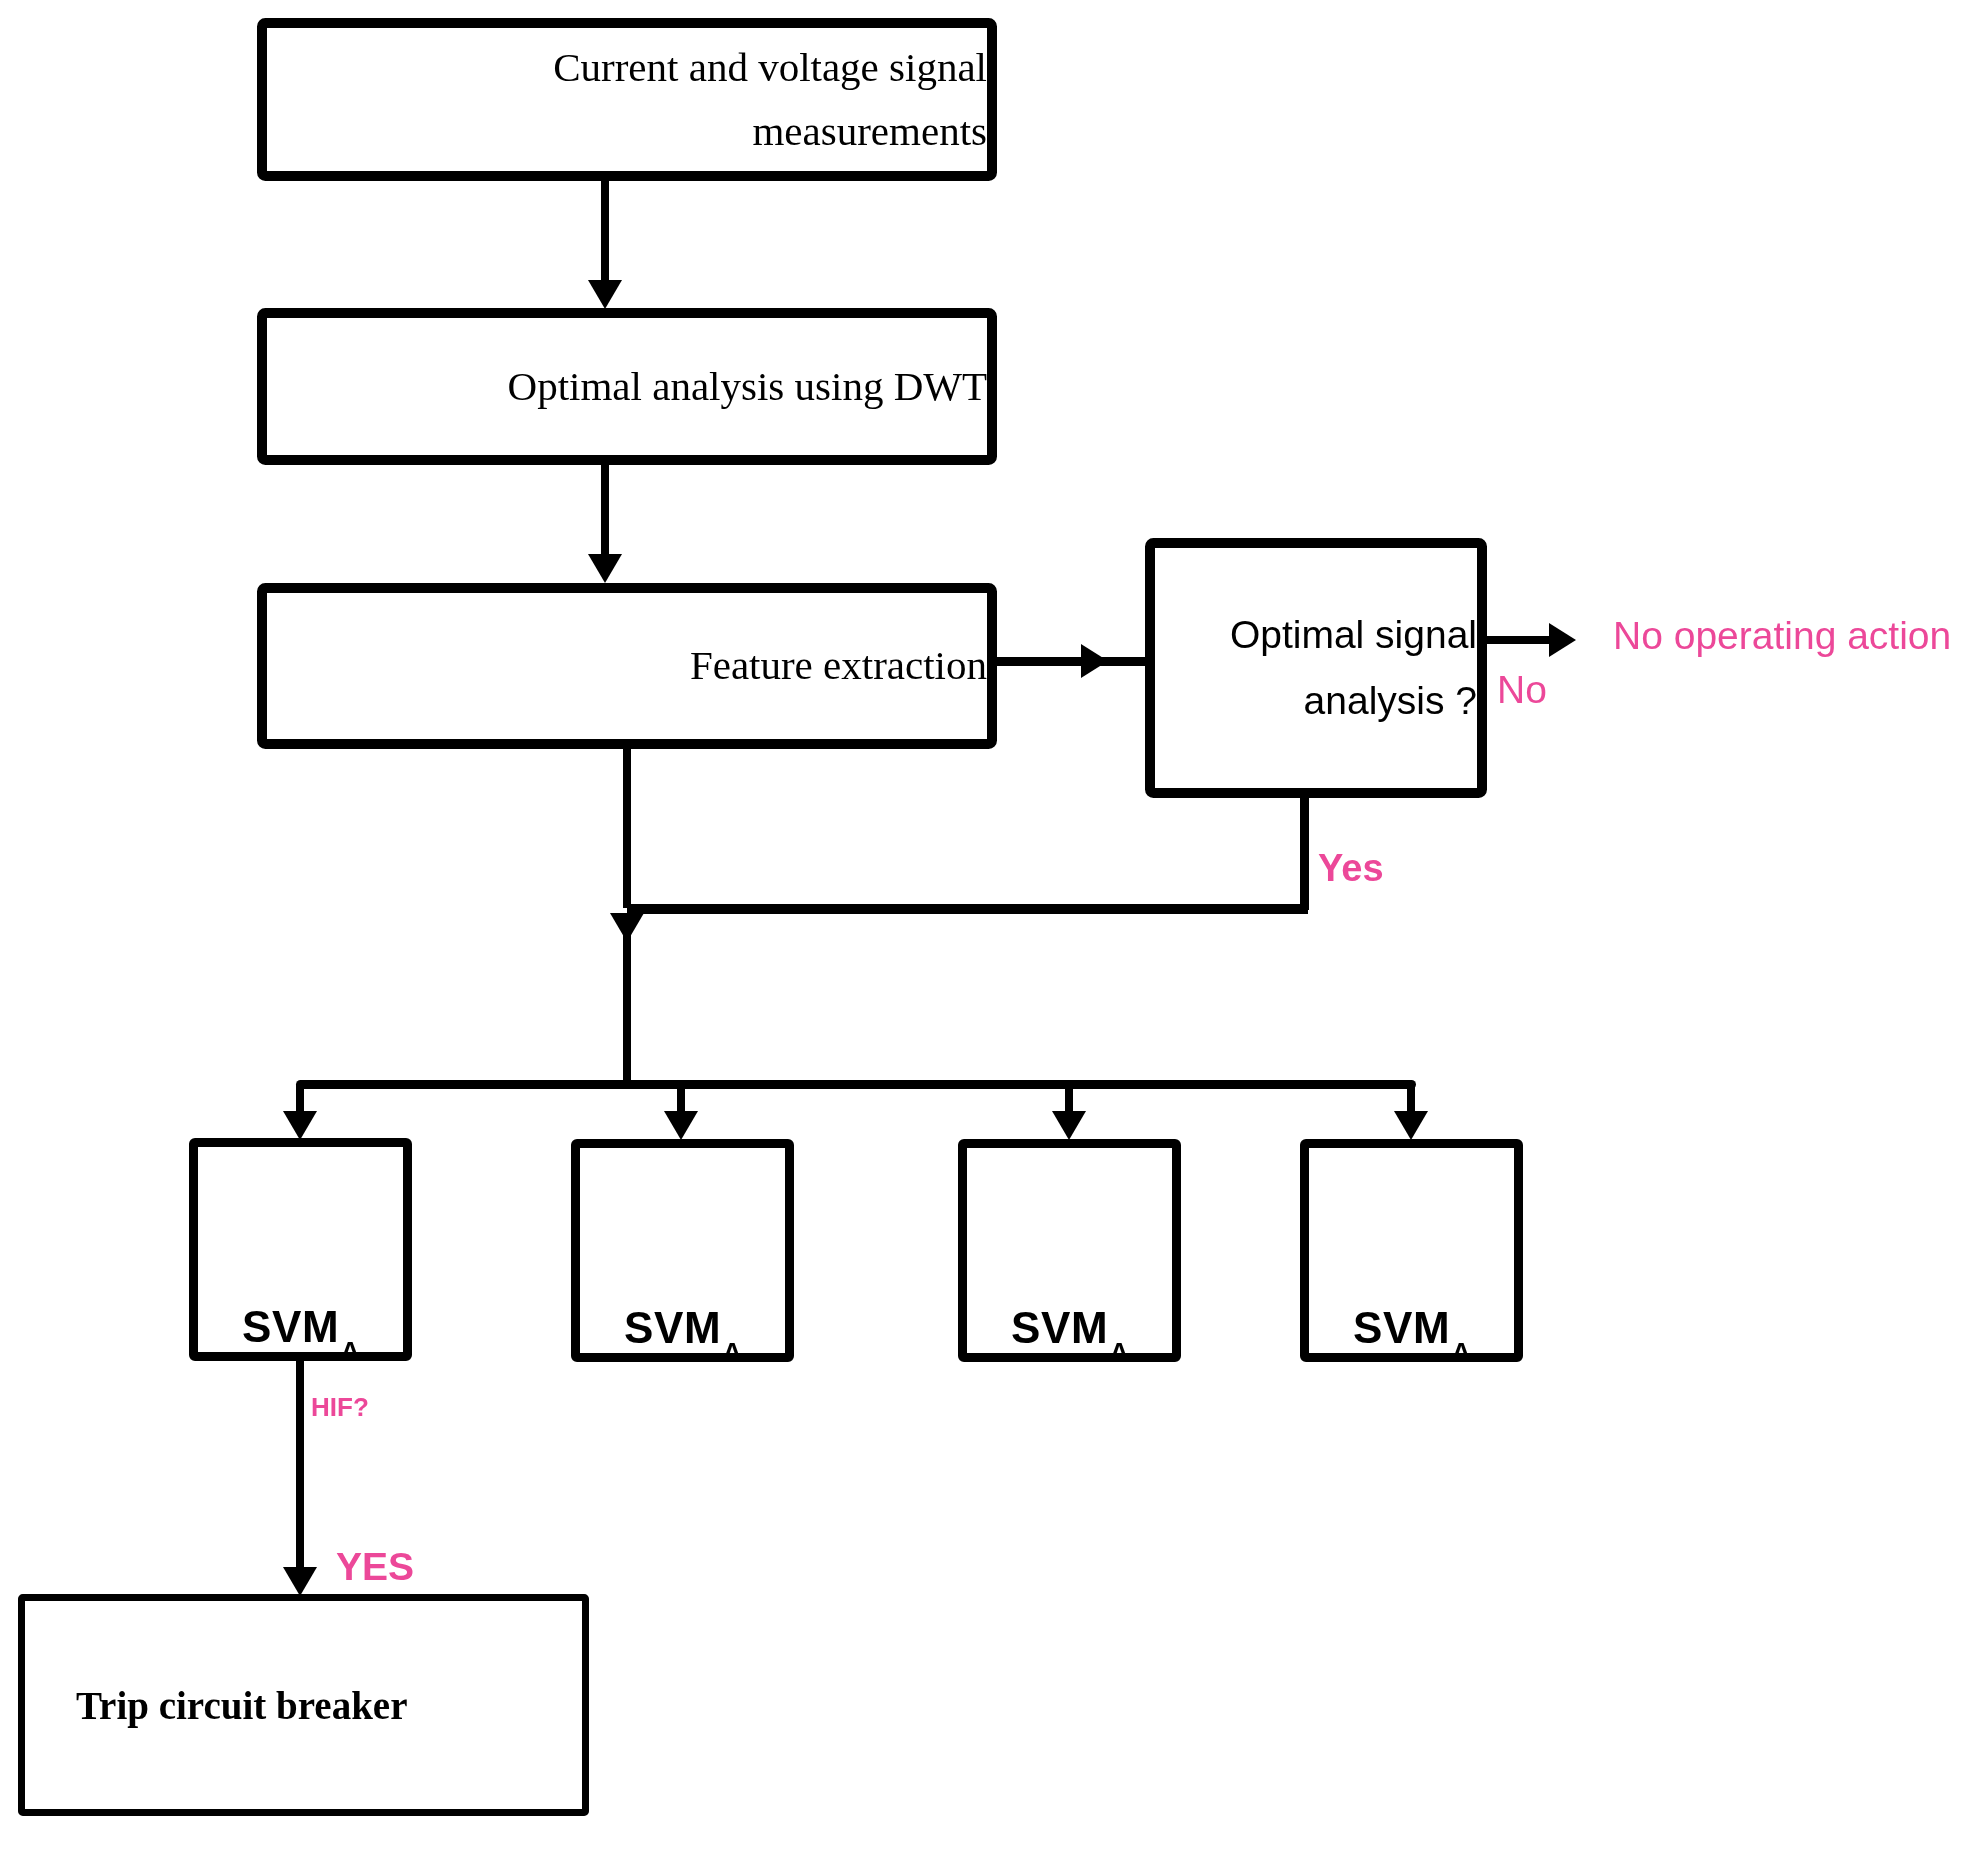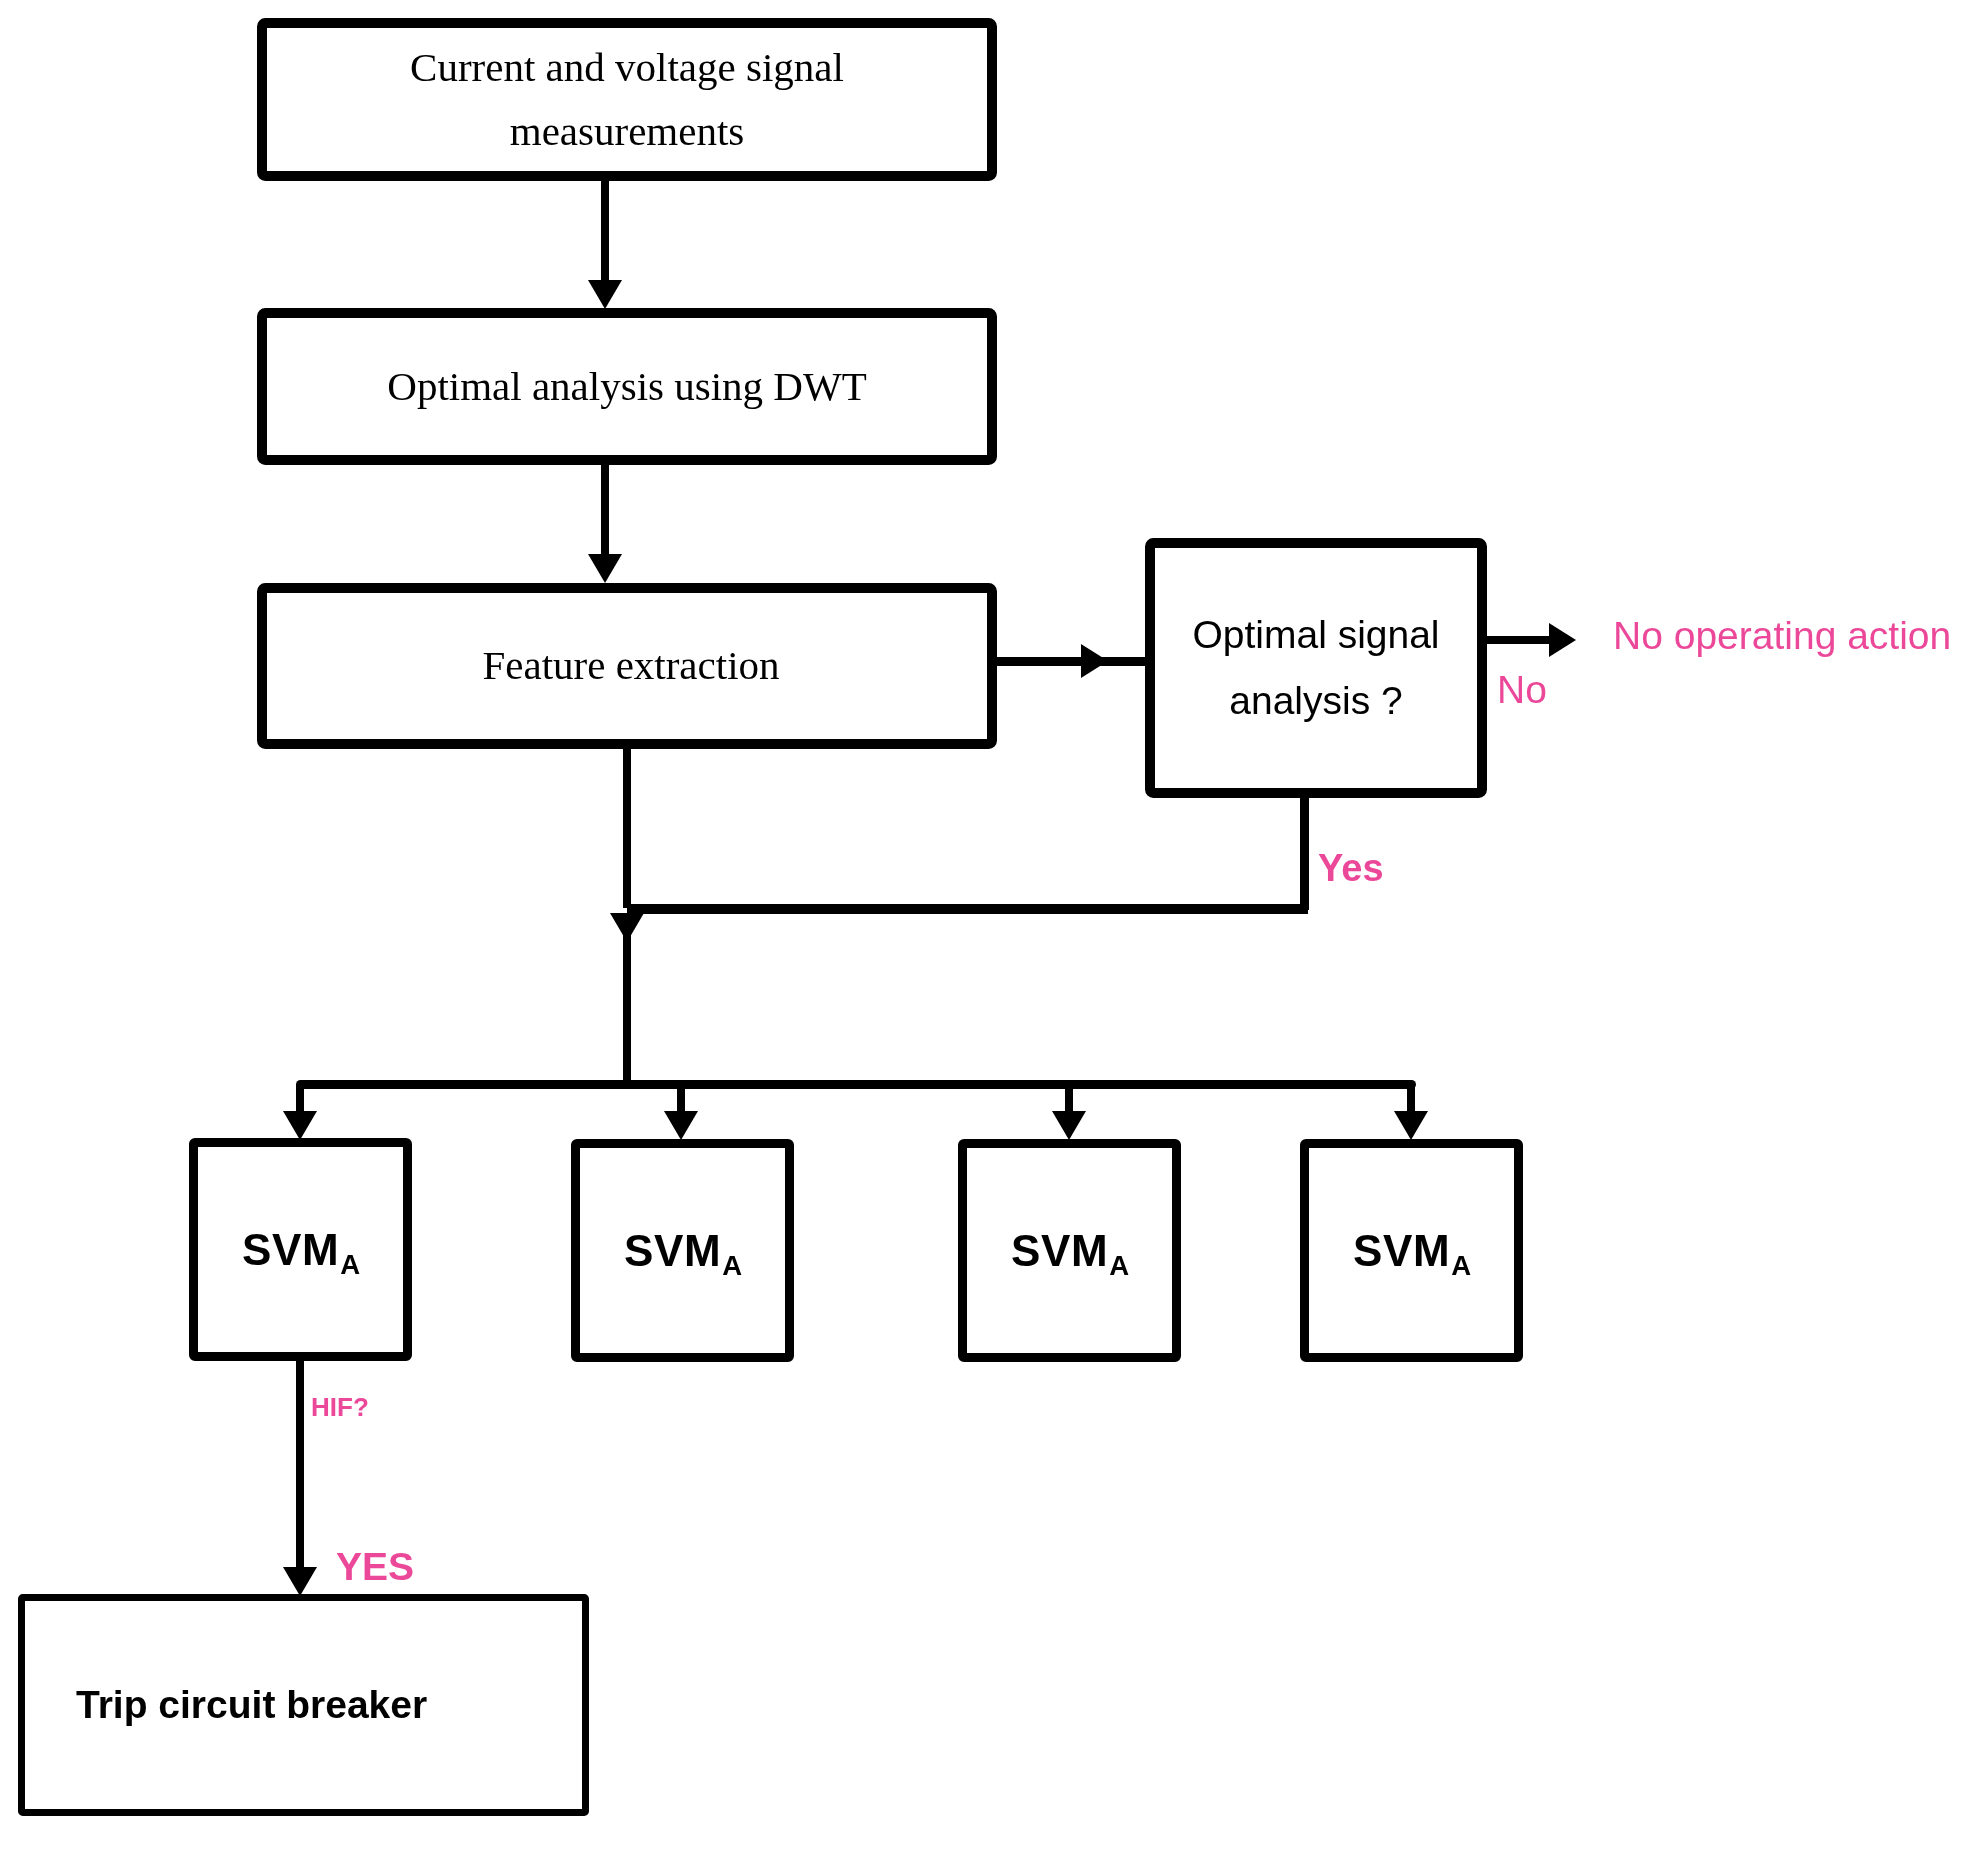--- a/index.html
+++ b/index.html
@@ -17,21 +17,21 @@
     color: #000000;
   }
   .box {
     position: absolute;
     box-sizing: border-box;
     background: #ffffff;
     border: 10.8px solid #000000;
     border-radius: 8.4px;
     display: flex;
     flex-direction: column;
-    align-items: center;
+    align-items: flex-end;
     justify-content: center;
     text-align: center;
   }
   .serif-text {
     font-family: "Liberation Serif", serif;
     font-size: 41px;
     line-height: 1.55;
     color: #000000;
   }
   .sans-text {
@@ -175,18 +175,18 @@
   <div class="box svm-box" style="left:1300px; top:1139px; width:223px; height:223px;">
     <span class="svm-label">SVM</span>
     <span class="svm-sub">A</span>
   </div>
 
   <div class="vline" style="left:296px; top:1361px; width:8.4px; height:209px;"></div>
   <div class="arrow-down" style="left:283px; top:1567px;"></div>
   <div class="edge-label bold" style="left:311px; top:1392px; font-size:26px;">HIF?</div>
   <div class="edge-label bold" style="left:336px; top:1545px; font-size:39px;">YES</div>
 
-  <div class="box trip-box" style="left:18px; top:1594px; width:571px; height:222px;">
+  <div class="box trip-box" style="left:18px; top:1594px; width:571px; height:222px;font-family:Liberation Serif, serif;">
     <div class="trip-label">Trip circuit breaker</div>
   </div>
 
 </div>
 
 
 </body></html>

